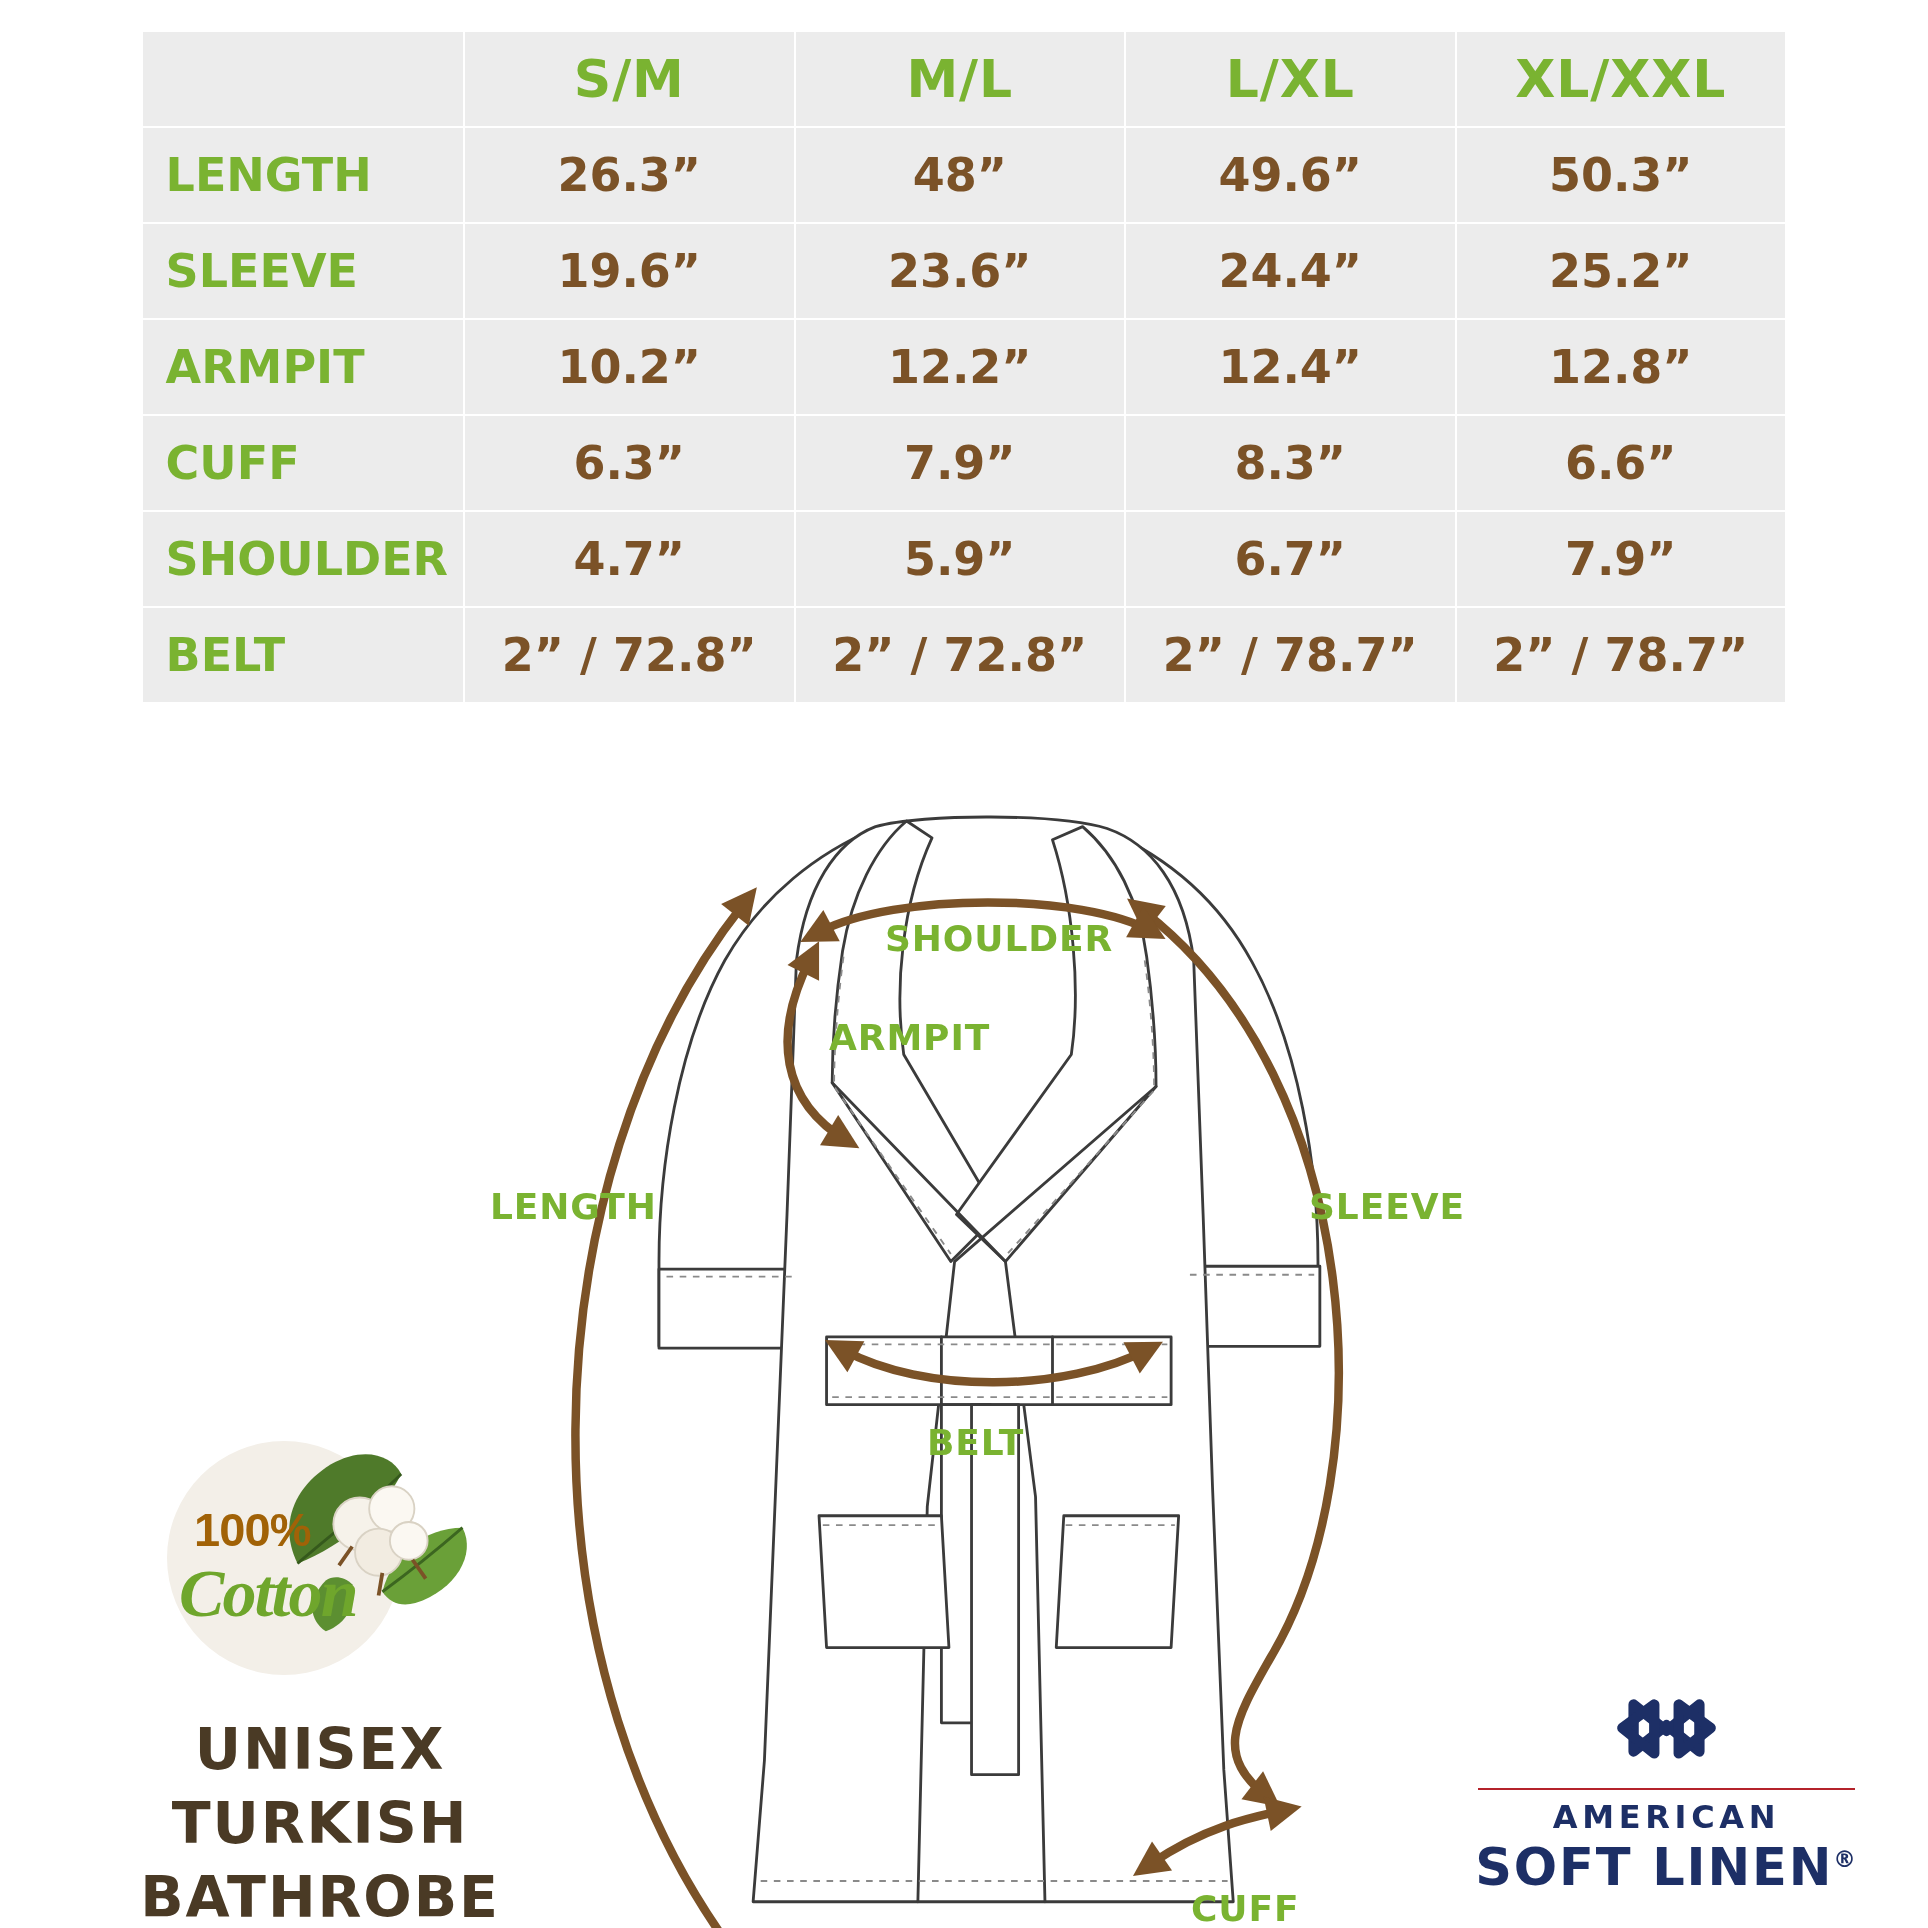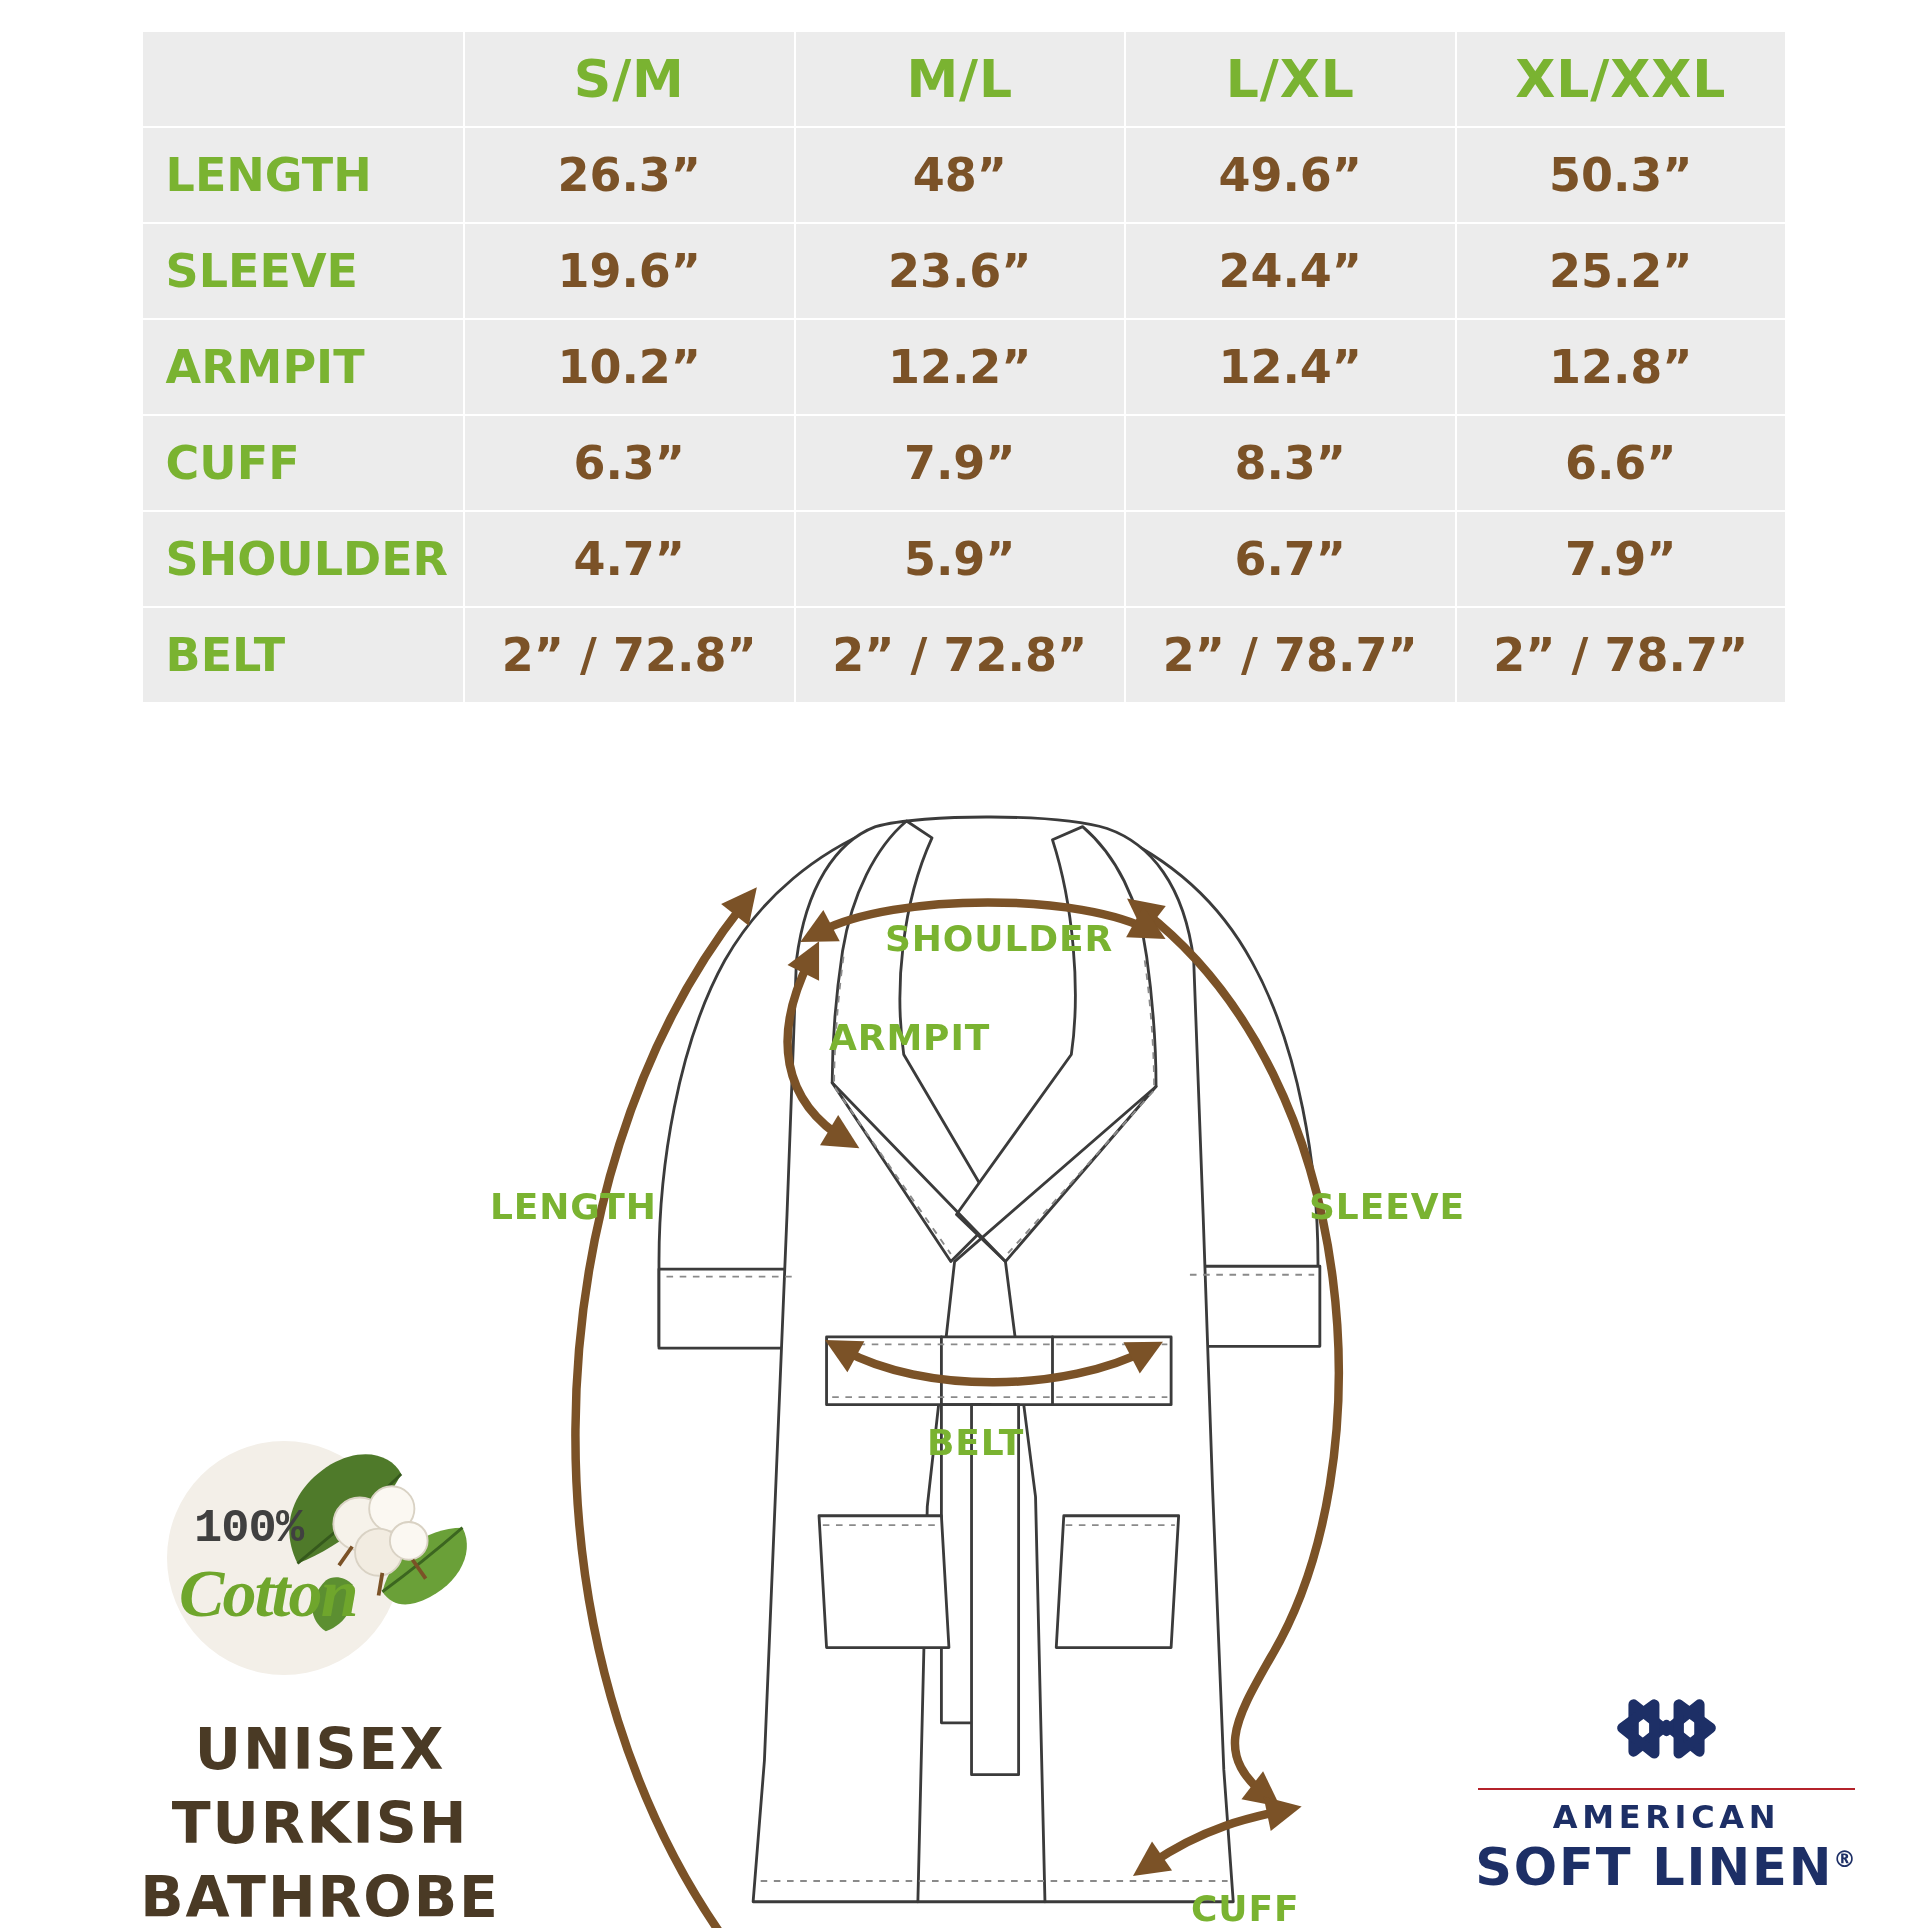--- a/index.html
+++ b/index.html
@@ -94,24 +94,24 @@
     top: 19px;
     width: 234px;
     height: 234px;
     border-radius: 50%;
     background: #f3efe8;
   }
   #cotton-100 {
     position: absolute;
     left: 36px;
     top: 80px;
-    font-family: Liberation Mono, monospace;
+    font-family: Liberation Sans, sans-serif;
     font-weight: bold;
     font-size: 47px;
-    color: #404040;
+    color: #a16207;
     letter-spacing: -0.9px;
   }
   #cotton-word {
     position: absolute;
     left: 21px;
     top: 132px;
     font-family: Liberation Serif, serif;
     font-style: italic;
     font-weight: bold;
     font-size: 68px;

